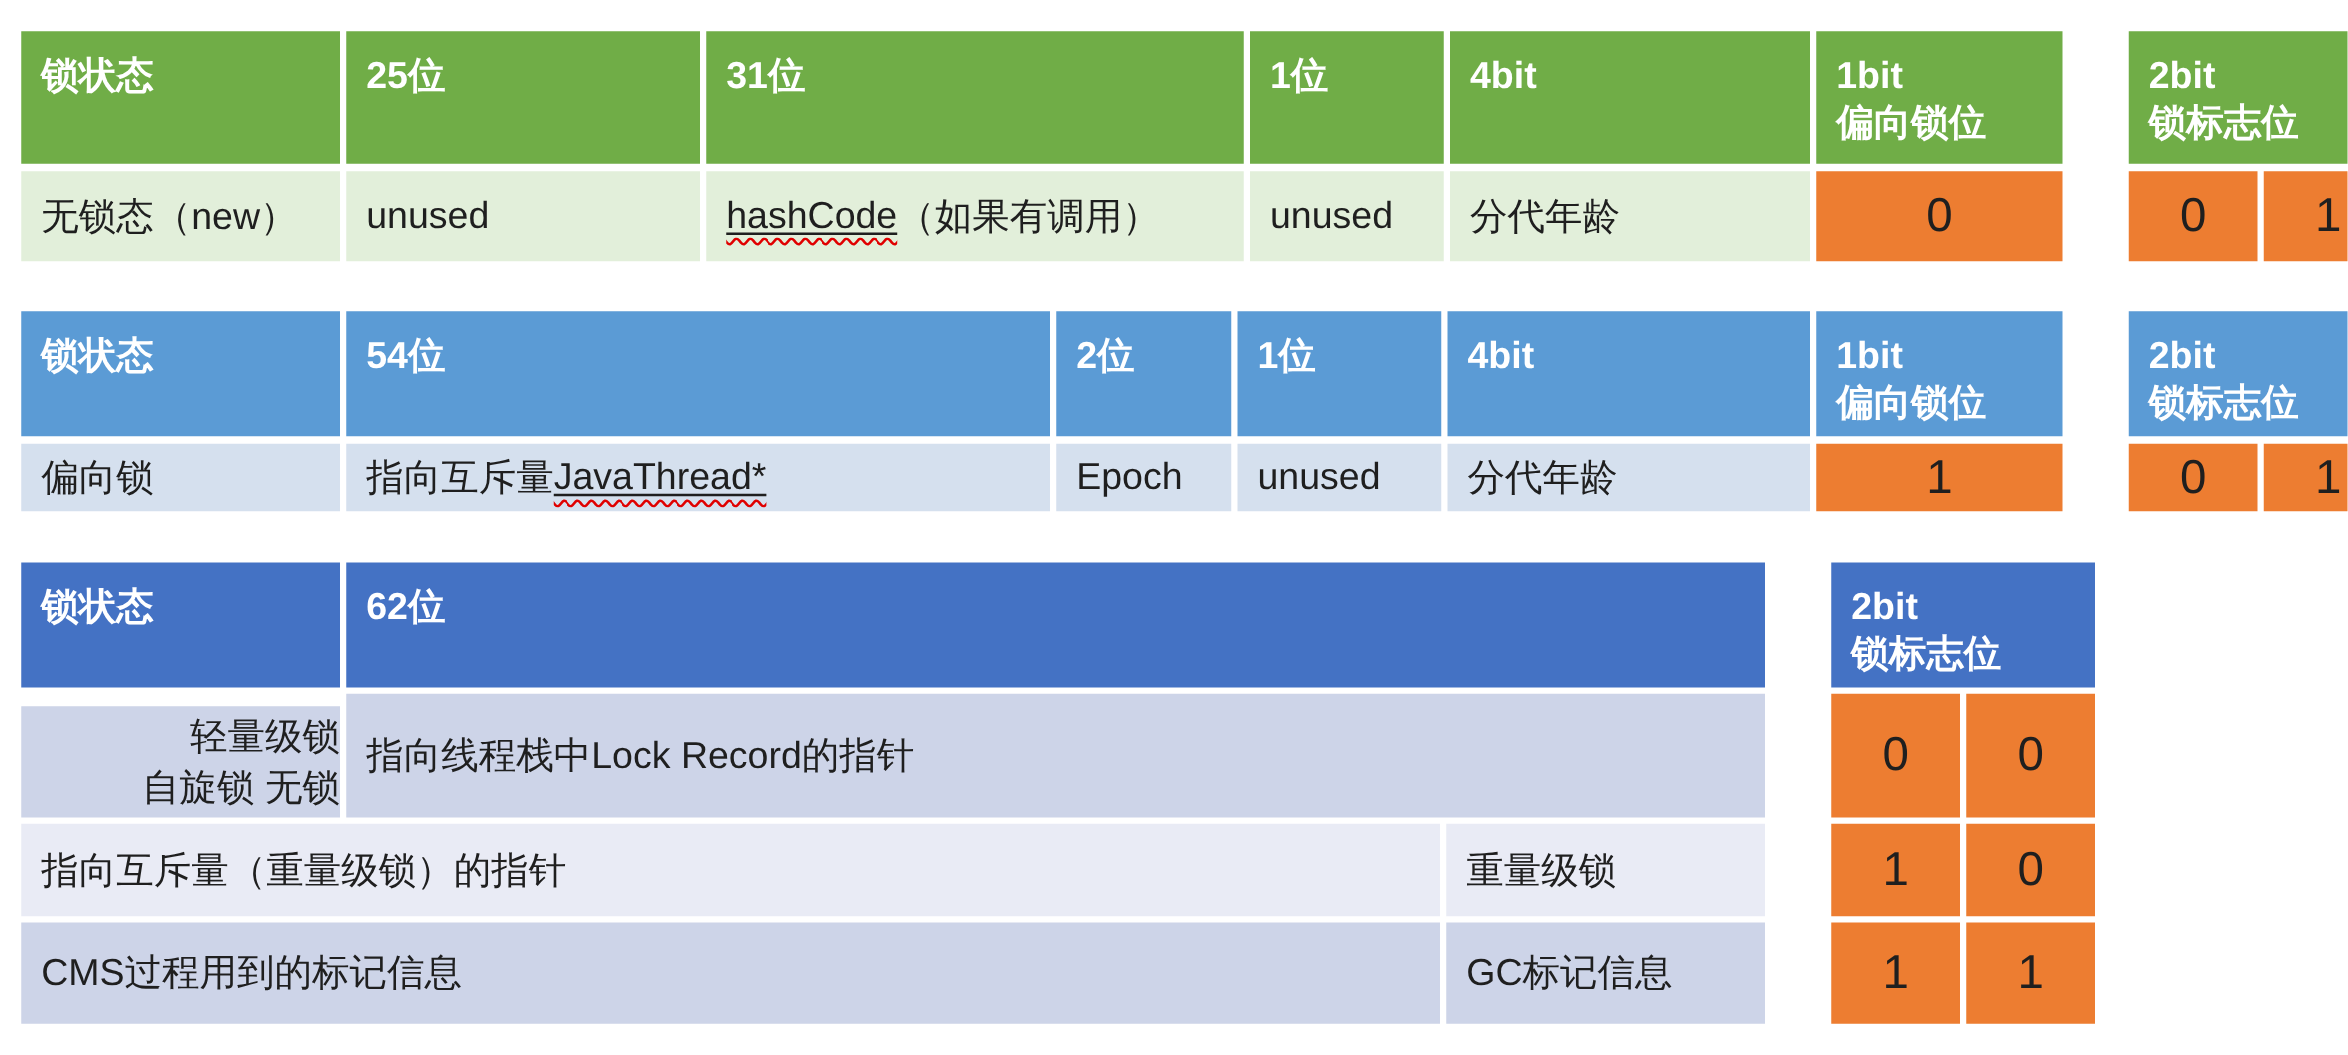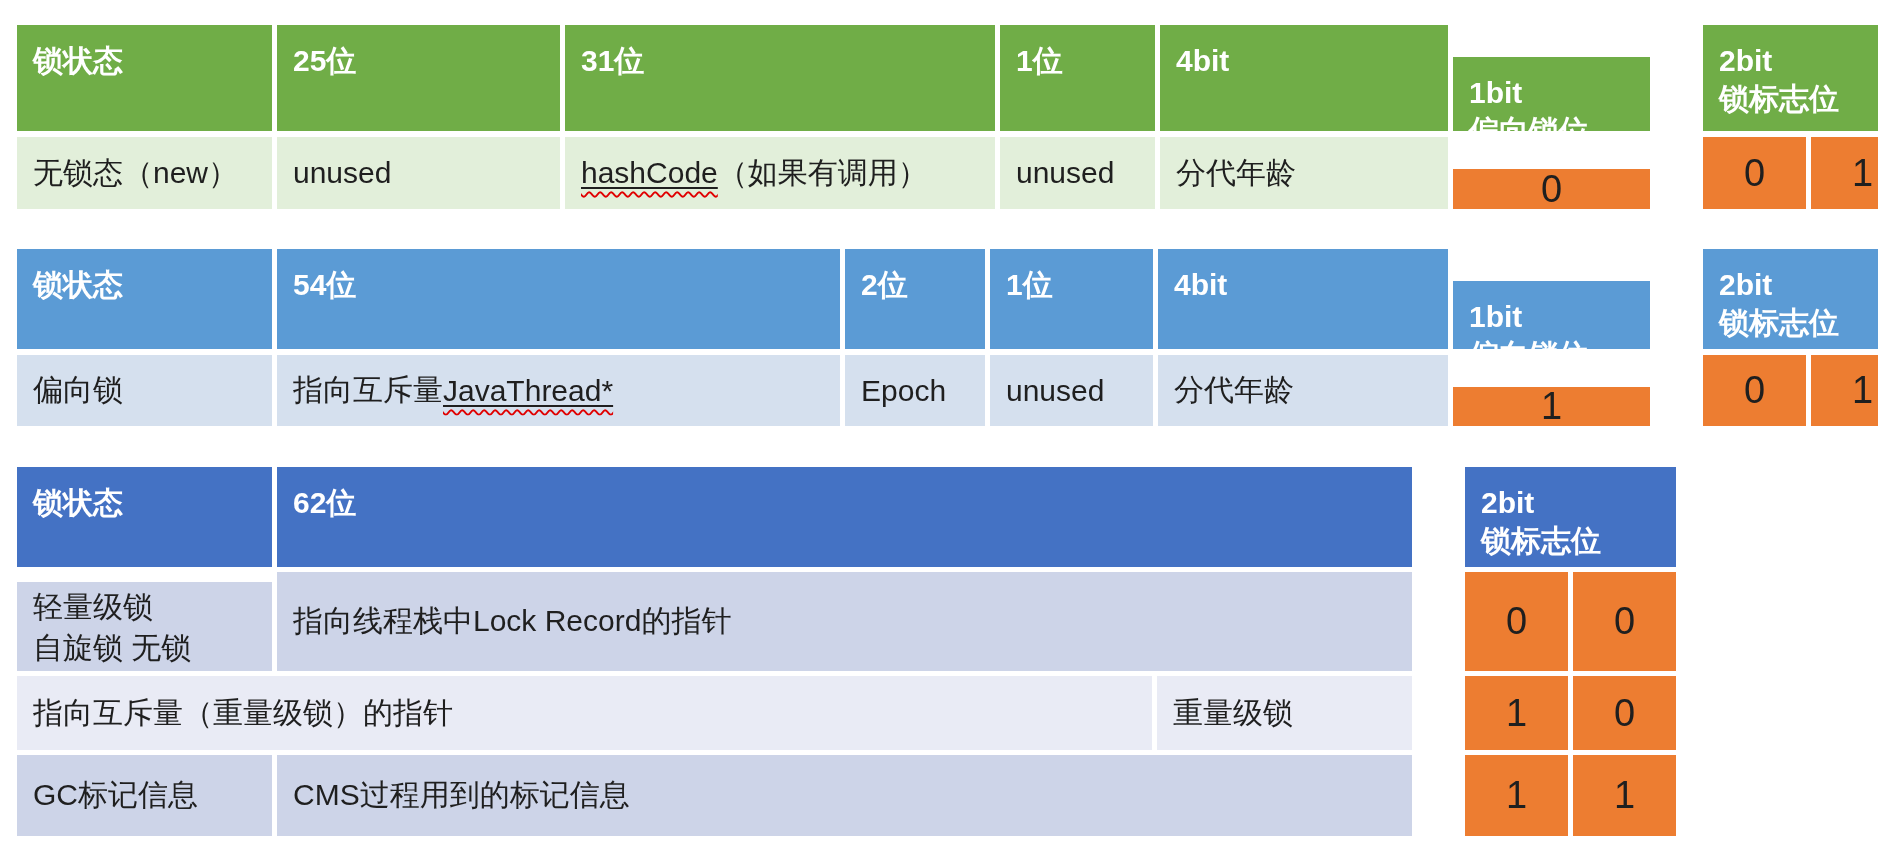--- a/index.html
+++ b/index.html
@@ -21,41 +21,41 @@
     padding:17px 0 0 16px;
   }
   .green  .hc{background:var(--green,#70AD47);}
   .blue   .hc{background:var(--blue,#5B9BD5);}
   .dkblue .hc{background:var(--dkblue,#4472C4);}
   
   .bc{
     display:flex;align-items:center;
     font-size:30px;padding-left:16px;
   }
-  .bc.twolines{flex-direction:column;align-items:flex-start;justify-content:center;line-height:41px;margin-top:10px;}
+  .bc.twolines{flex-direction:column;align-items:flex-end;justify-content:center;line-height:41px;margin-top:10px;}
   .tint-green{background:var(--green_tint,#E2EFDA);}
   .tint-blue{background:var(--blue_tint,#D5E0EE);}
   .tint-lav{background:var(--lav,#CDD4E8);}
   .tint-lav-light{background:var(--lav_light,#E9EBF5);}
   
   .bit{
     background:var(--orange,#ED7D31);
     display:flex;align-items:center;justify-content:center;
     font-size:38px;
   }
   .bitgroup{display:flex;gap:5px;flex:none;}
   .bitgroup .bit{flex:1;}
   
   .h106{height:106px;} .h100{height:100px;}
-  .h72{height:72px;} .h71{height:71px;border-radius:27px;}
+  .h72{height:72px;} .h71{height:54px;border-radius:27px;}
   .h99{height:99px;} .h74{height:74px;} .h81{height:81px;}
   .mt6{margin-top:6px;} .mt5{margin-top:5px;}
   
   .w255{width:255px;} .w283{width:283px;} .w430{width:430px;} .w155{width:155px;}
-  .w288{width:288px;} .w197{width:197px;margin-top:32px;} .w211{width:211px;margin-left:48px;}
+  .w288{width:288px;} .w197{width:197px;} .w211{width:211px;margin-left:48px;}
   .w563{width:563px;} .w140{width:140px;} .w163{width:163px;} .w290{width:290px;}
   .w1373{width:1135px;}
   
   .spell{
     text-decoration:underline;text-decoration-style:wavy;
     text-decoration-color:var(--squiggle,#e00000);
     text-decoration-thickness:2px;text-underline-offset:8px;
   }
   .spell .u{
     text-decoration:underline;text-decoration-style:solid;
@@ -225,26 +225,26 @@
         <div class="cell bit">
             <span>1</span>
           </div>
         <div class="cell bit">
             <span>0</span>
           </div>
       </div>
     </div>
 
     <div class="row h81 mt5">
+      <div class="cell bc tint-lav w1373">
+          <span>CMS过程用到的标记信息</span>
+        </div>
       <div class="cell bc tint-lav w255">
           <span>GC标记信息</span>
         </div>
-      <div class="cell bc tint-lav w1373">
-          <span>CMS过程用到的标记信息</span>
-        </div>
       <div class="bitgroup w211">
         <div class="cell bit">
             <span>1</span>
           </div>
         <div class="cell bit">
             <span>1</span>
           </div>
       </div>
     </div>
   </section>

